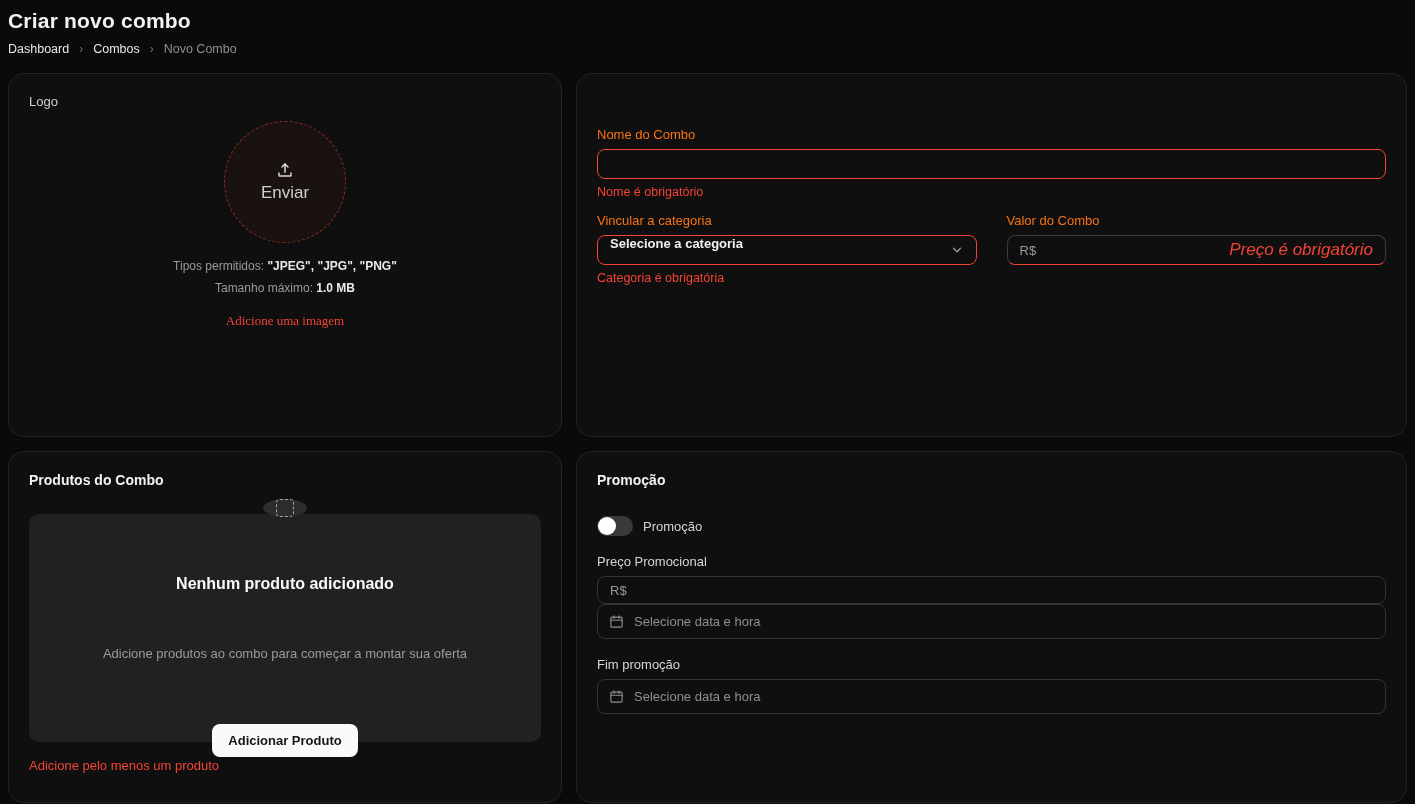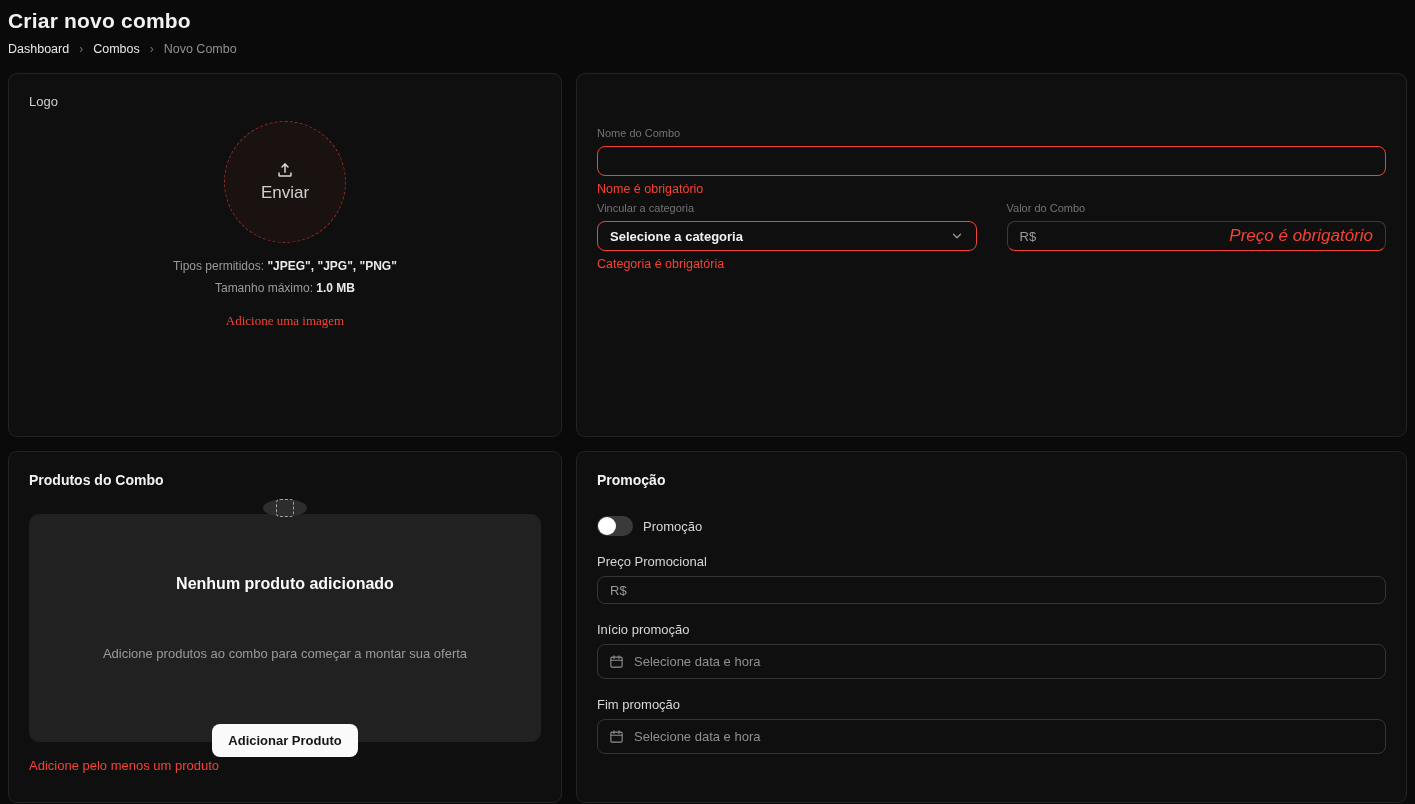--- a/index.html
+++ b/index.html
@@ -11,54 +11,54 @@
   }
   .page { padding:8px; }
 
   h1.title { font-size:21px; font-weight:700; letter-spacing:.2px; line-height:26px; }
   .breadcrumb { display:flex; align-items:center; gap:10px; font-size:12.5px; line-height:15px; margin:8px 0 16px; }
   .breadcrumb .crumb { color:#e8e8e8; cursor:pointer; }
   .breadcrumb .crumb.current { color:#8f8f8f; cursor:default; }
   .breadcrumb .sep { color:#6f6f6f; font-size:12px; }
 
   .grid { display:grid; grid-template-columns:554px 1fr; grid-template-rows:364px 352px; gap:14px; }
-  .card { background:#0f0f0f; border:1px solid #232323; border-radius:9px; padding:20px; overflow:hidden; }
+  .card { background:#0f0f0f; border:1px solid #232323; border-radius:16px; padding:20px; overflow:hidden; }
 
   
   .card-label { font-size:13px; color:#cfcfcf; }
   .logo-body { display:flex; flex-direction:column; align-items:center; margin-top:12px; }
   .upload-circle {
     width:122px; height:122px; border-radius:50%;
     border:1.5px dashed var(--upload_dashed, rgba(244,67,54,.55));
     background:rgba(244,67,54,.05);
     display:flex; flex-direction:column; align-items:center; justify-content:center; gap:4px;
     cursor:pointer;
   }
   .upload-circle .upload-text { font-size:17px; color:#cfcfcf; }
   .hint { font-size:12px; color:#9a9a9a; text-align:center; margin-top:16px; }
   .hint + .hint { margin-top:8px; }
   .hint .strong { color:#eaeaea; font-weight:700; }
   .error { color:var(--error, #f44336); font-size:12.5px; }
   .logo-error { margin-top:18px; font-size:13px; text-align:center;font-family:Liberation Serif, serif; }
 
   
   .section-title { font-size:15px; font-weight:700; }
-  .field-label { font-size:11px; color:#737373; margin-bottom:7px; }
+  .field-label { font-size:13px; color:#f97316; margin-bottom:7px; }
   .mt-lg { margin-top:33px; }
   .mt-md { margin-top:14px; }
   .field-error { margin-top:6px; }
   input.text-input {
     width:100%; height:30px; background:transparent; outline:none;
     border:1px solid var(--error, #f44336); border-radius:8px;
     color:#f2f2f2; font-size:13px; padding:0 12px; font-family:inherit;
   }
-  .two-col { display:grid; grid-template-columns:1fr 1fr; gap:30px; margin-top:6px; }
+  .two-col { display:grid; grid-template-columns:1fr 1fr; gap:30px; margin-top:14px; }
   .select {
     height:30px; border:1px solid var(--error, #f44336); border-radius:8px;
-    display:flex; align-items:center; justify-content:space-between;
+    display:flex; justify-content:space-between;
     padding:0 12px; cursor:pointer;
   }
   .select .value { font-size:13px; font-weight:600; color:#f0f0f0; }
   .price-input {
     height:30px; border:1px solid #3a3a3a; border-bottom:1px solid var(--error, #f44336);
     border-radius:8px; display:flex; align-items:center; justify-content:space-between;
     padding:0 12px; cursor:text;
   }
   .price-input .prefix { color:#9a9a9a; font-size:13px; }
   .price-input .inline-error { font-size:17px;font-style:italic; }
@@ -197,21 +197,20 @@
       <div class="toggle-row">
         <span class="switch">
           <span class="knob"></span>
         </span>
         <span class="toggle-label">Promoção</span>
       </div>
 
       <div class="promo-field-label">Preço Promocional</div>
       <input class="promo-input" type="text" placeholder="R$" style="">
 
-      <div class="promo-field-label">Início promoção</div>
       <div class="date-input">
         <span class="icon">
           <svg viewBox="0 0 24 24" width="15" height="15" fill="none" stroke="#8f8f8f" stroke-width="1.8" stroke-linecap="round" stroke-linejoin="round">
             <rect x="3" y="5" width="18" height="16" rx="2"></rect>
               <path d="M8 3v4M16 3v4M3 10h18"></path>
           </svg>
         </span>
         <span class="ph">Selecione data e hora</span>
       </div>
 

